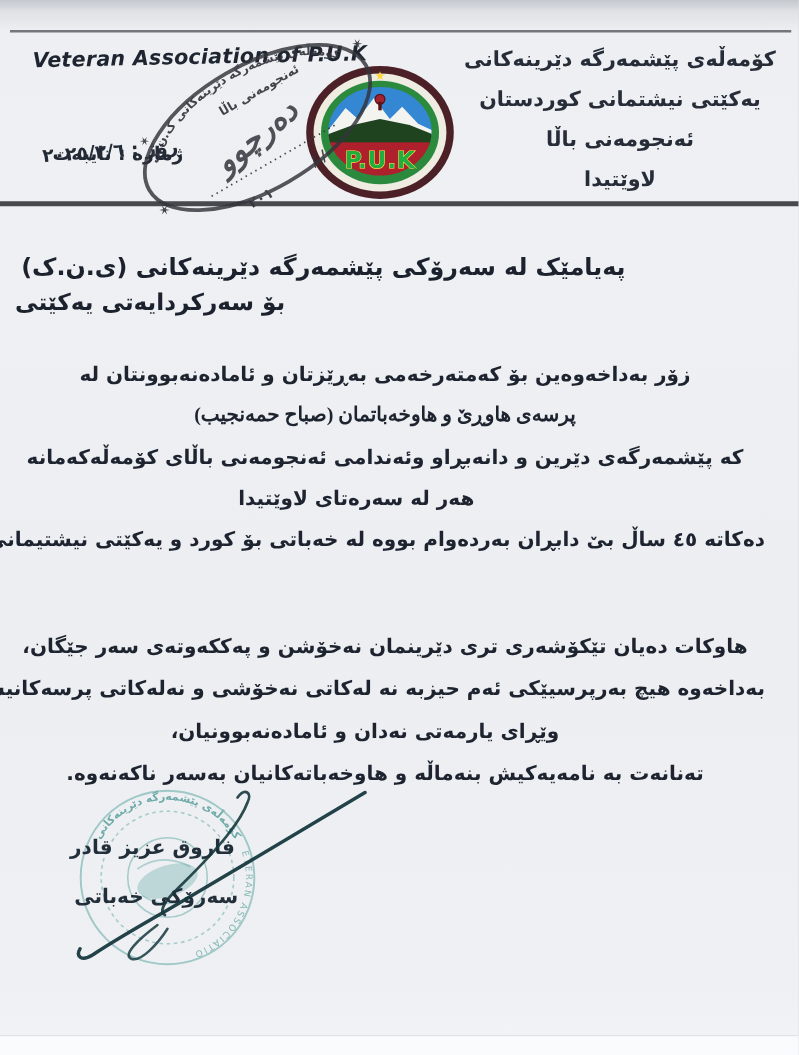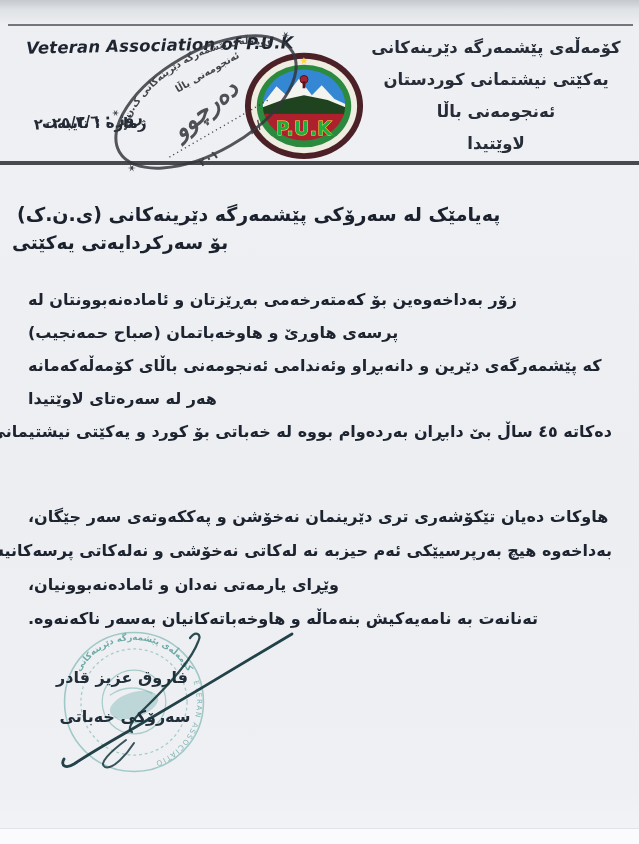--- a/index.html
+++ b/index.html
@@ -26,27 +26,27 @@
           font-size:16.5px;font-weight:bold;color:#272d38;line-height:32px;}
   .org-ku .l{white-space:nowrap;}
   
   .logo-wrap{top:48px;left:243px;width:122px;height:114px;z-index:2;}
   .stamp-top-wrap{top:14px;left:84px;width:244px;height:176px;z-index:3;opacity:.92;}
   
   .title{top:203px;left:0;right:0;text-align:left;direction:rtl;color:#1b222d;}
   .title .t1{font-size:19px;font-weight:bold;white-space:nowrap;transform:translateX(17px);}
   .title .t2{font-size:18.5px;font-weight:bold;white-space:nowrap;margin-top:7px;transform:translateX(12px);}
   
-  .body-text{left:28px;right:27px;direction:rtl;text-align:left;color:#1d2430;
+  .body-text{left:4px;right:27px;direction:rtl;text-align:center;color:#1d2430;
              font-size:16px;font-weight:bold;}
   .p1{top:283px;}
   .p2{top:500px;}
   .p1 .bl{height:33px;line-height:33px;white-space:nowrap;}
   .p2 .bl{height:34px;line-height:34px;white-space:nowrap;}
-  .ind-35{padding-left:0;margin-left:0;}
+  .ind-35{padding-left:0;margin-left:0;font-family:Liberation Serif, serif;}
   .ind-38{margin-right:46px;}
   .ind-18{margin-right:32px;}
   
   .stamp-bottom-wrap{top:620px;left:52px;width:164px;height:164px;z-index:1;}
   .sig-name{top:668px;left:46px;width:152px;direction:rtl;text-align:center;
             font-size:16px;font-weight:bold;color:#222f3a;z-index:2;white-space:nowrap;}
   .sig-role{top:707px;left:50px;width:150px;direction:rtl;text-align:center;
             font-size:16px;font-weight:bold;color:#222f3a;z-index:2;white-space:nowrap;}
   .sig-stroke-wrap{top:612px;left:30px;width:290px;height:175px;z-index:3;}
   .bottom-strip{bottom:0;left:0;right:0;height:15px;background:#fafbfc;border-top:1px solid #e0e3e7;}

